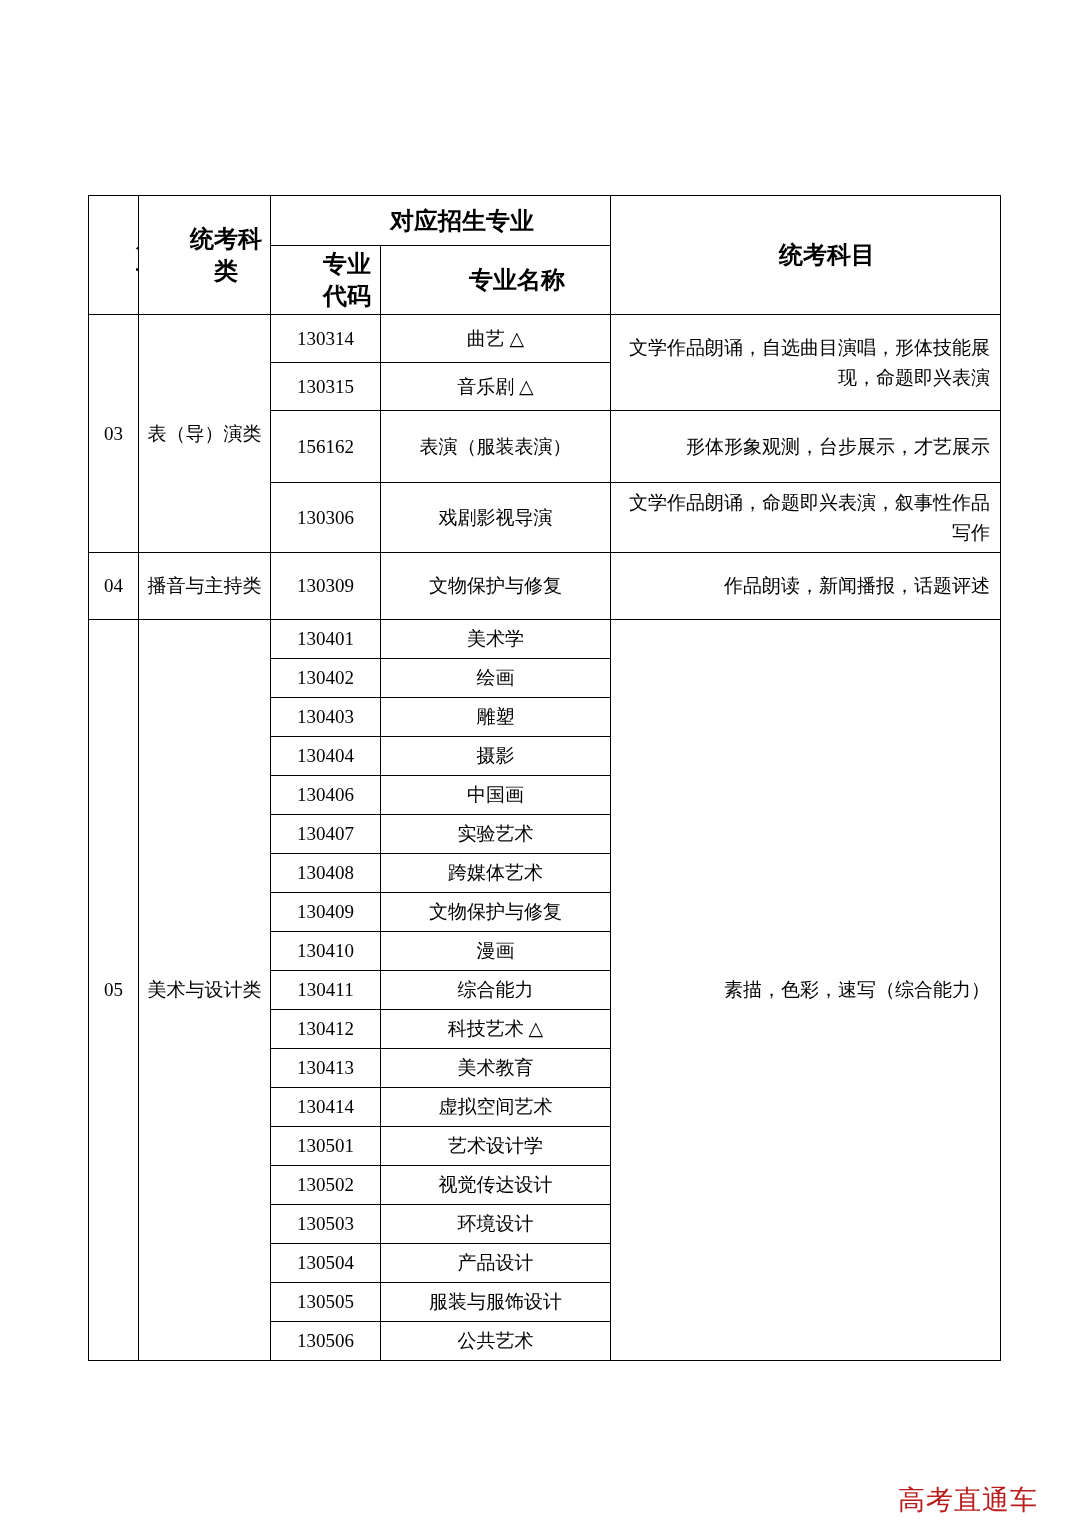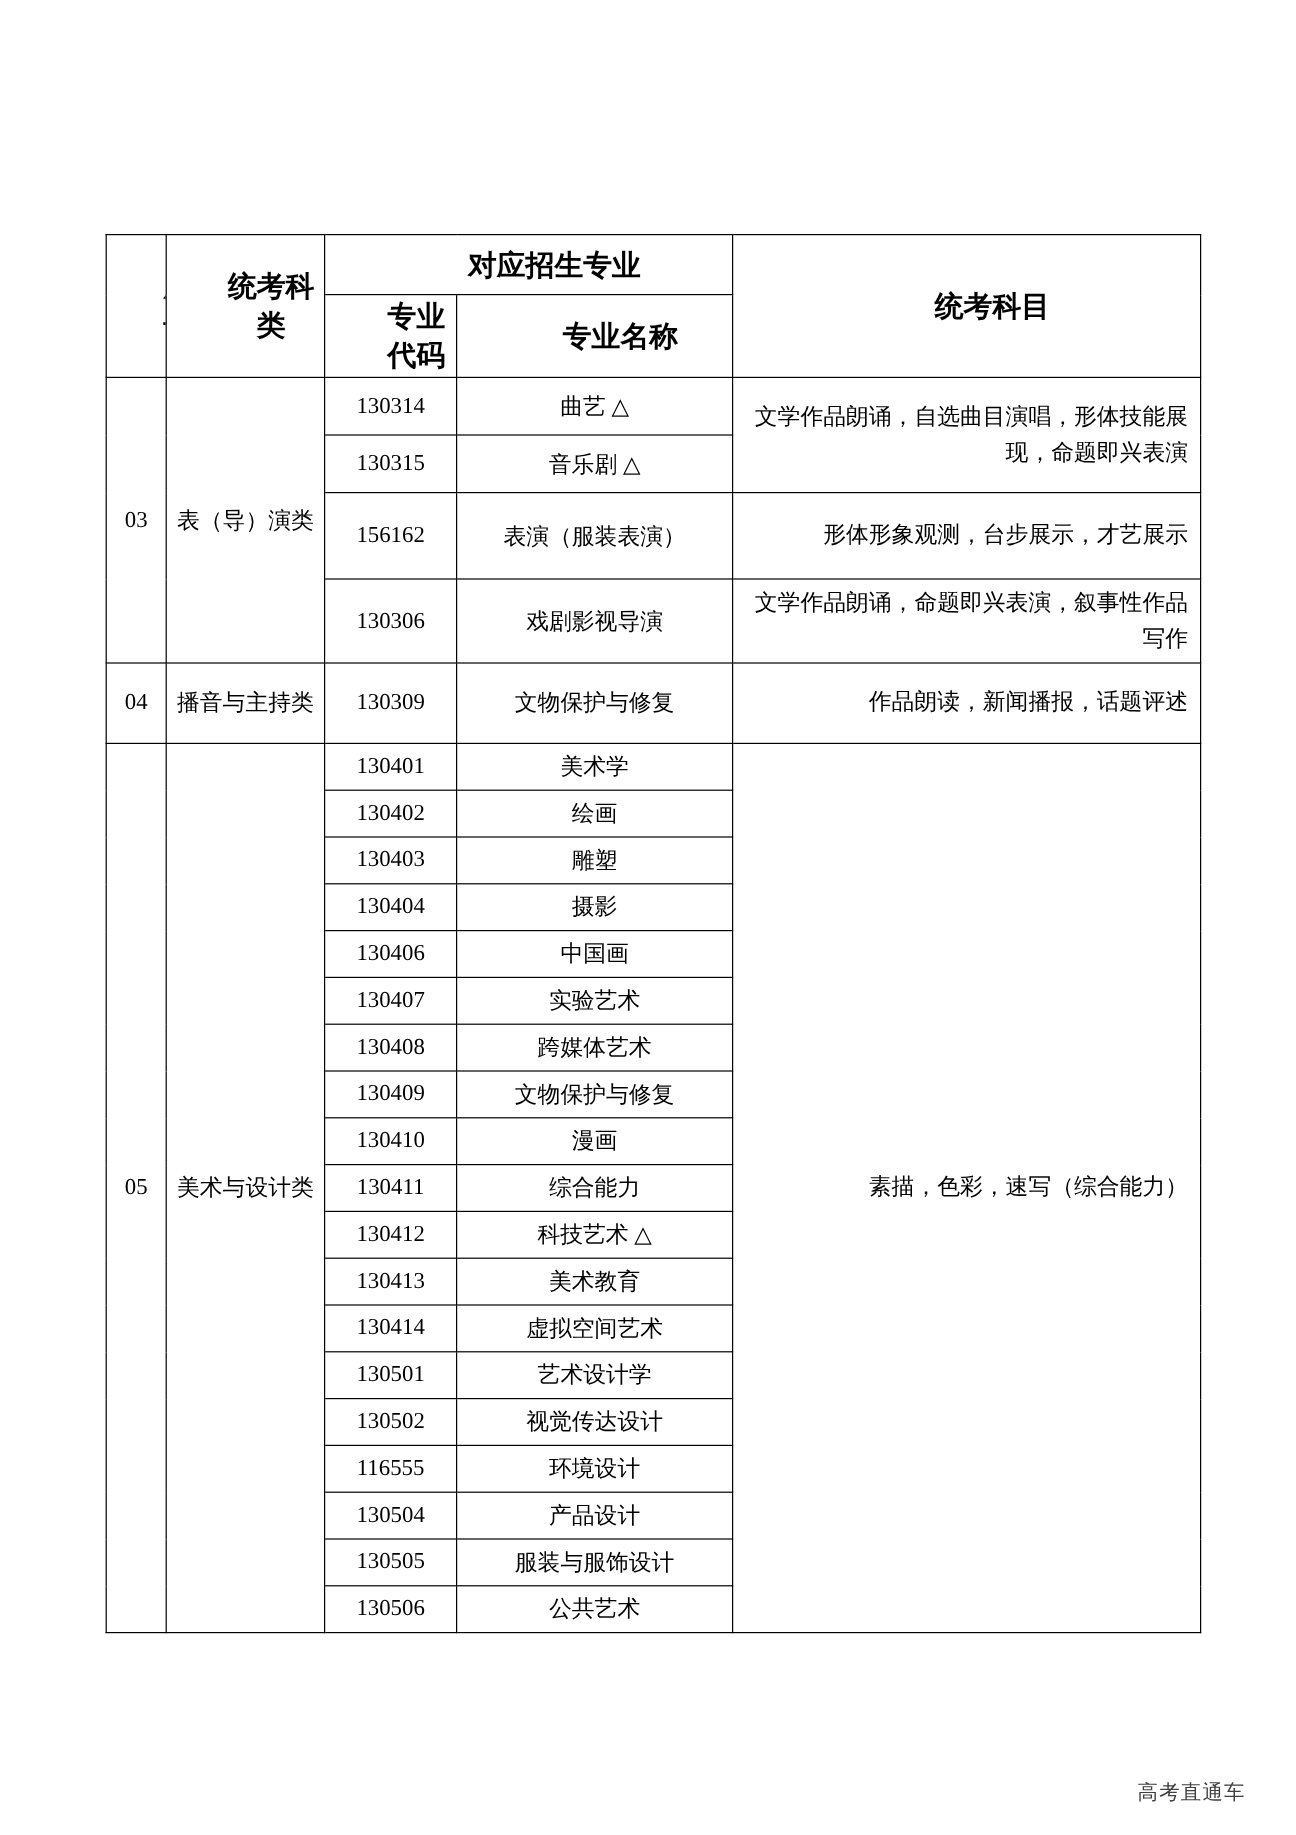--- a/index.html
+++ b/index.html
@@ -45,22 +45,22 @@
   tr.rh-48 { height: 48px; }
   tr.rh-72 { height: 72px; }
   tr.rh-70 { height: 70px; }
   tr.rh-67 { height: 67px; }
   tr.rh-39 { height: 39px; }
   .watermark {
     position: absolute;
     top: 1482px;
     right: 42px;
     font-family: "Liberation Sans", "DejaVu Sans", sans-serif;
-    font-size: 17px;
-    color: #404040;
+    font-size: 27px;
+    color: #b91c1c;
     letter-spacing: 1px;
     text-align: right;
   }
 </style>
 </head>
 <body>
 
 <div class="table-wrap">
   <table>
     <colgroup>
@@ -171,21 +171,21 @@
       </tr>
       <tr class="rh-39">
         <td>130501</td>
         <td>艺术设计学</td>
       </tr>
       <tr class="rh-39">
         <td>130502</td>
         <td>视觉传达设计</td>
       </tr>
       <tr class="rh-39">
-        <td>116555</td>
+        <td>130503</td>
         <td>环境设计</td>
       </tr>
       <tr class="rh-39">
         <td>130504</td>
         <td>产品设计</td>
       </tr>
       <tr class="rh-39">
         <td>130505</td>
         <td>服装与服饰设计</td>
       </tr>

